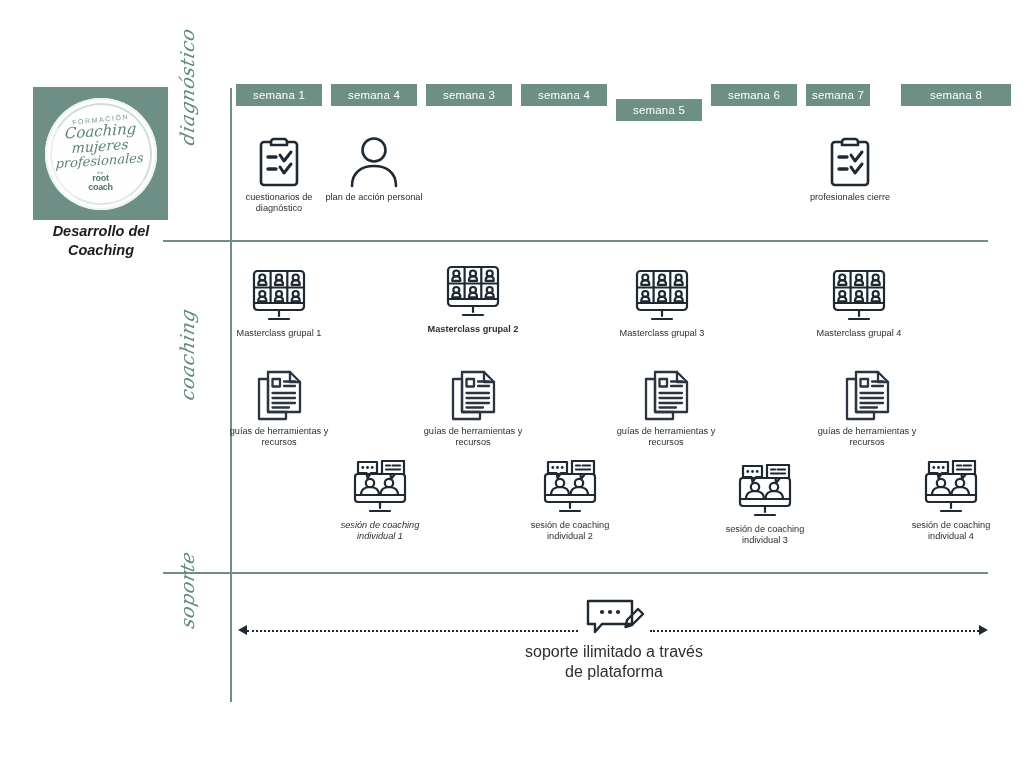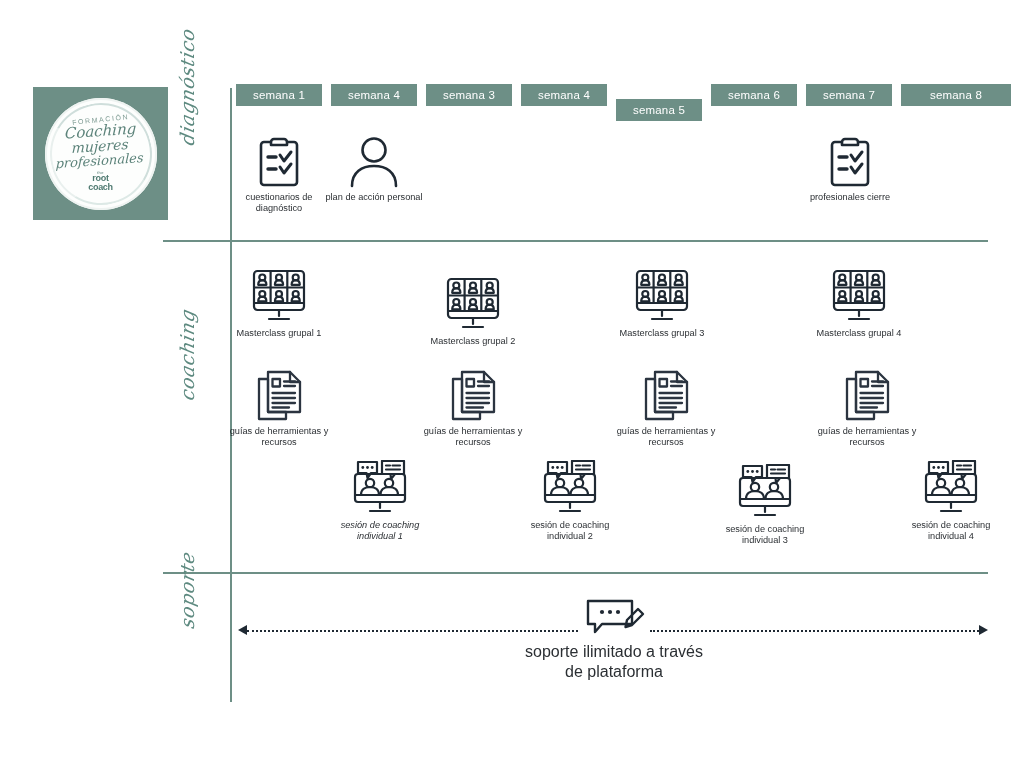--- a/index.html
+++ b/index.html
@@ -222,29 +222,30 @@
         <span class="l2">mujeres</span>
         <span class="l3">profesionales</span>
       </div>
       <div class="logo-brand">
         <span class="the">the</span>
         <span class="root">root</span>
         <span class="coach">coach</span>
       </div>
     </div>
   </div>
+  <div class="logo-caption">Desarrollo del Coaching</div>
 
   <div class="weeks" id="weeks">
       <div class="week-chip" style="left: 0px; width: 86px;">semana  1</div>
       <div class="week-chip" style="left: 95px; width: 86px;">semana  4</div>
       <div class="week-chip" style="left: 190px; width: 86px;">semana  3</div>
       <div class="week-chip" style="left: 285px; width: 86px;">semana  4</div>
       <div class="week-chip" style="left: 380px; width: 86px; margin-top: 15px;">semana  5</div>
       <div class="week-chip" style="left: 475px; width: 86px;">semana  6</div>
-      <div class="week-chip" style="left: 570px; width: 86px;">semana  7</div>
+      <div class="week-chip" style="left: 570px; width: 64px;">semana  7</div>
       <div class="week-chip" style="left: 665px; width: 110px;">semana  8</div>
     </div>
 
   <div class="vline" style="top:88px;height:152px;"></div>
   <div class="vline" style="top:242px;height:330px;"></div>
   <div class="vline" style="top:574px;height:128px;"></div>
   <div class="hline" style="top:240px;"></div>
   <div class="hline" style="top:572px;"></div>
 
   <div class="row-label" style="left:198px; top:125px;">diagnóstico</div>
@@ -307,21 +308,21 @@
         <circle cx="29" cy="26" r="3"></circle>
               <path d="M24.9 33.3 C24.9 30.1 26.7 28.7 29 28.7 C31.3 28.7 33.1 30.1 33.1 33.3 Z"></path>
         <circle cx="45.7" cy="26" r="3"></circle>
               <path d="M41.6 33.3 C41.6 30.1 43.4 28.7 45.7 28.7 C48 28.7 49.8 30.1 49.8 33.3 Z"></path>
       </g>
       <path d="M29 42 V48 M19 51 H39"></path>
     </svg>
         </div>
         <div class="cap">Masterclass grupal 1</div>
       </div>
-      <div class="item big-icon" style="left: 418px; top: 272px;">
+      <div class="item big-icon" style="left: 418px; top: 260px; font-weight: bold;">
         <div class="icon-wrap">
     <svg width="58" height="56" viewBox="0 0 58 56" fill="none" stroke="#1f2933" stroke-width="2.2" stroke-linecap="round" stroke-linejoin="round">
       <rect x="4" y="3" width="50" height="39" rx="3.5"></rect>
       <path d="M4 35 H54"></path>
       <path d="M4 19.5 H54 M20.6 3 V35 M37.3 3 V35"></path>
       <g>
         <circle cx="12.3" cy="9.5" r="3"></circle>
               <path d="M8.2 16.8 C8.2 13.6 10 12.2 12.3 12.2 C14.6 12.2 16.4 13.6 16.4 16.8 Z"></path>
         <circle cx="29" cy="9.5" r="3"></circle>
               <path d="M24.9 16.8 C24.9 13.6 26.7 12.2 29 12.2 C31.3 12.2 33.1 13.6 33.1 16.8 Z"></path>

